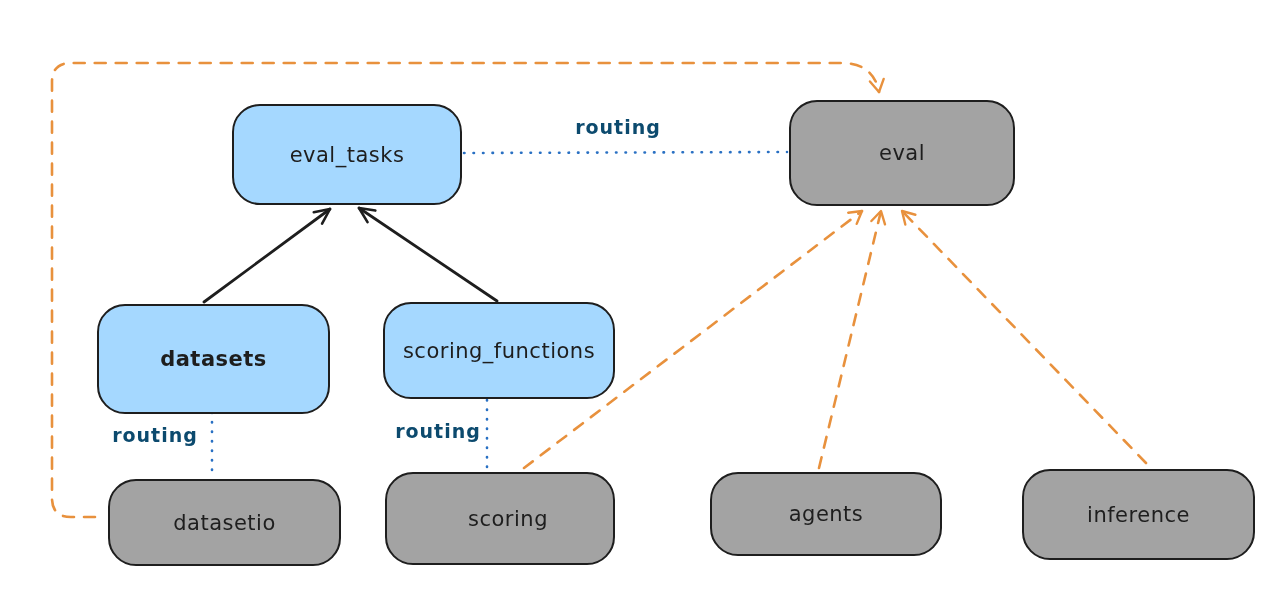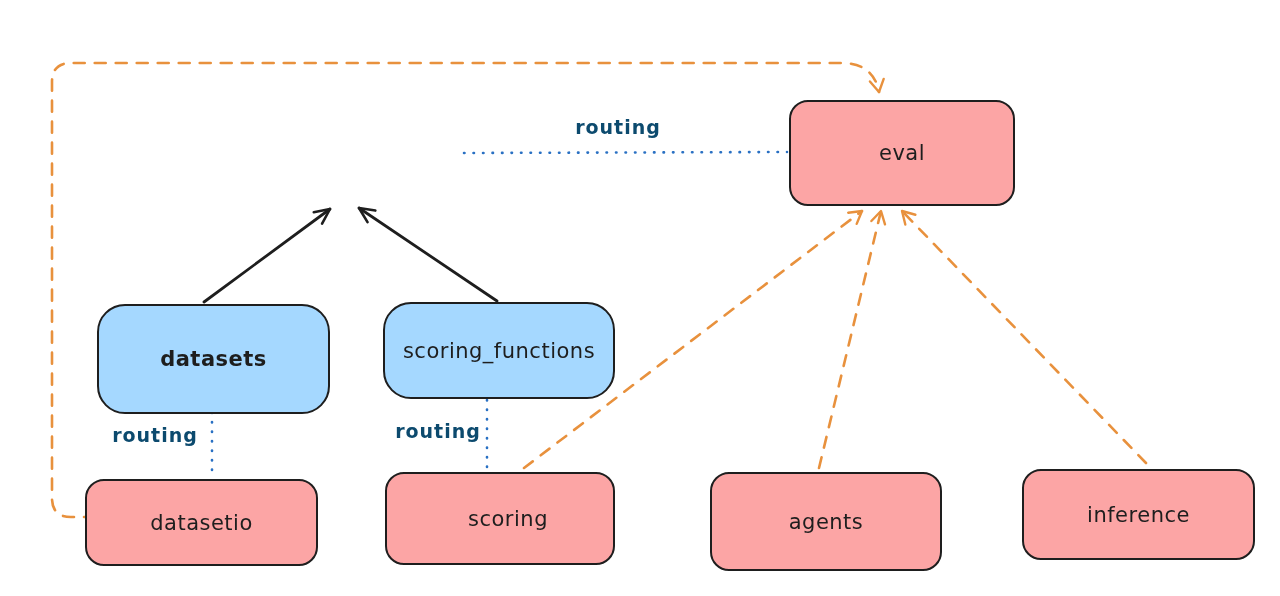--- a/index.html
+++ b/index.html
@@ -28,21 +28,21 @@
     border: 2.5px solid #1e1e1e;
     border-radius: 28px;
     display: flex;
     align-items: center;
     justify-content: center;
     color: #1e1e1e;
     font-size: 21px;
     letter-spacing: 0.5px;
   }
   .node.blue  { background: #a5d8ff; }
-  .node.green { background: #fca5a5; border-radius: 19px; }
+  .node.green { background: #a3a3a3; }
   .edge-label {
     position: absolute;
     transform: translateX(-50%);
     color: #0c4a6e;
     font-size: 19px;
     font-weight: 700;
     letter-spacing: 1px;
     white-space: nowrap;
   }
 </style>
@@ -67,42 +67,45 @@
     <path d="M 464 153 L 787 152" fill="none" stroke="#2970c3" stroke-width="2.6" stroke-dasharray="0.5 9" stroke-linecap="round"></path>
     <path d="M 212 403 L 212 477" fill="none" stroke="#2970c3" stroke-width="2.6" stroke-dasharray="0.5 9" stroke-linecap="round"></path>
     <path d="M 487 400 L 487 471" fill="none" stroke="#2970c3" stroke-width="2.6" stroke-dasharray="0.5 9" stroke-linecap="round"></path>
 
     <path d="M 95 517 L 71 517 Q 52 517 52 498 L 52 82 Q 52 63 71 63 L 845 63 Q 874 65 879 92" fill="none" stroke="#e8913d" stroke-width="2.6" stroke-dasharray="11 10" stroke-linecap="round" marker-end="url(#arrow-orange)"></path>
     <path d="M 524 468 L 862 211" fill="none" stroke="#e8913d" stroke-width="2.6" stroke-dasharray="11 10" stroke-linecap="round" marker-end="url(#arrow-orange)"></path>
     <path d="M 819 468 L 881 211" fill="none" stroke="#e8913d" stroke-width="2.6" stroke-dasharray="11 10" stroke-linecap="round" marker-end="url(#arrow-orange)"></path>
     <path d="M 1146 463 L 902 211" fill="none" stroke="#e8913d" stroke-width="2.6" stroke-dasharray="11 10" stroke-linecap="round" marker-end="url(#arrow-orange)"></path>
   </svg>
 
+  <div class="node blue" style="left:232px; top:104px; width:230px; height:101px;">
+    <span>eval_tasks</span>
+  </div>
 
   <div class="node green" style="left:789px; top:100px; width:226px; height:106px;">
     <span>eval</span>
   </div>
 
   <div class="node blue" style="left:97px; top:304px; width:233px; height:110px;font-weight:bold;">
     <span>datasets</span>
   </div>
 
   <div class="node blue" style="left:383px; top:302px; width:232px; height:97px;text-align:right;">
     <span>scoring_functions</span>
   </div>
 
-  <div class="node green" style="left:85px; top:479px; width:233px; height:87px;">
+  <div class="node green" style="left:108px; top:479px; width:233px; height:87px;">
     <span>datasetio</span>
   </div>
 
   <div class="node green" style="left:385px; top:472px; width:230px; height:93px;padding-left:16px;">
     <span>scoring</span>
   </div>
 
-  <div class="node green" style="left:710px; top:472px; width:232px; height:99px;">
+  <div class="node green" style="left:710px; top:472px; width:232px; height:84px;">
     <span>agents</span>
   </div>
 
   <div class="node green" style="left:1022px; top:469px; width:233px; height:91px;">
     <span>inference</span>
   </div>
 
   <div class="edge-label" style="left:618px; top:116px;">routing</div>
   <div class="edge-label" style="left:155px; top:424px;">routing</div>
   <div class="edge-label" style="left:438px; top:420px;">routing</div>

